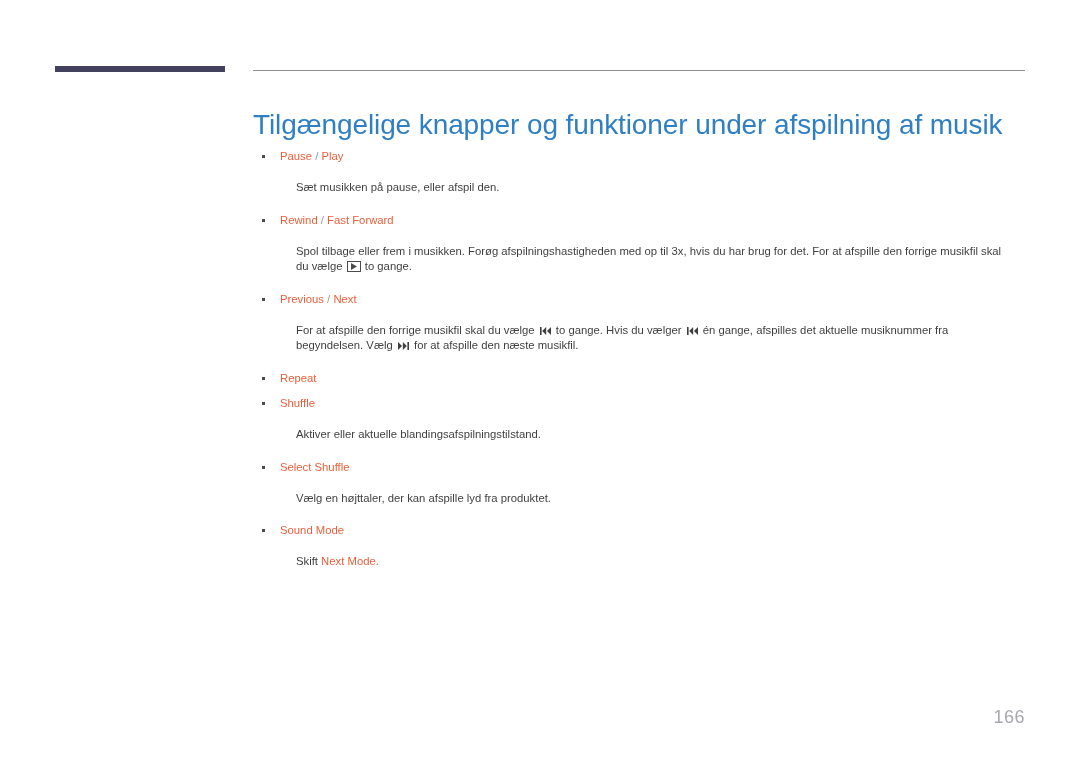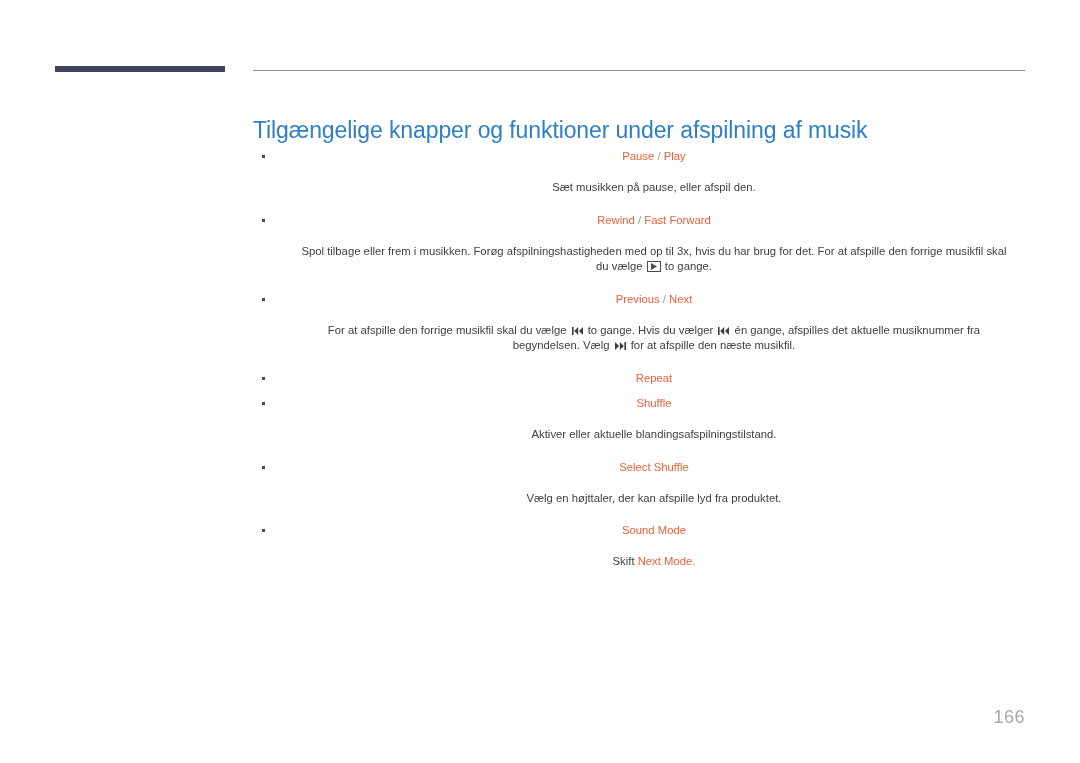--- a/index.html
+++ b/index.html
@@ -38,42 +38,41 @@
     top: 70px;
     width: 772px;
     height: 1px;
     background: #8d8d93;
   }
 
   
   .page-title {
     position: absolute;
     left: 253px;
-    top: 99px;
-    font-size: 23px;
+    top: 90px;
+    font-size: 28px;
     line-height: 32px;
     color: #2f7fc4;
     font-weight: normal;
     letter-spacing: -0.1px;
     white-space: nowrap;
   }
 
   
   .content {
     position: absolute;
     left: 253px;
     top: 148px;
     width: 775px;
   }
 
   .entry {
     position: relative;
     padding-left: 27px;
     margin-bottom: 9.5px;
-    text-align: center;
   }
   .entry:last-child { margin-bottom: 0; }
 
   .bullet {
     position: absolute;
     left: 9px;
     top: 7px;
     width: 3px;
     height: 3px;
     background: #4a4a4a;

